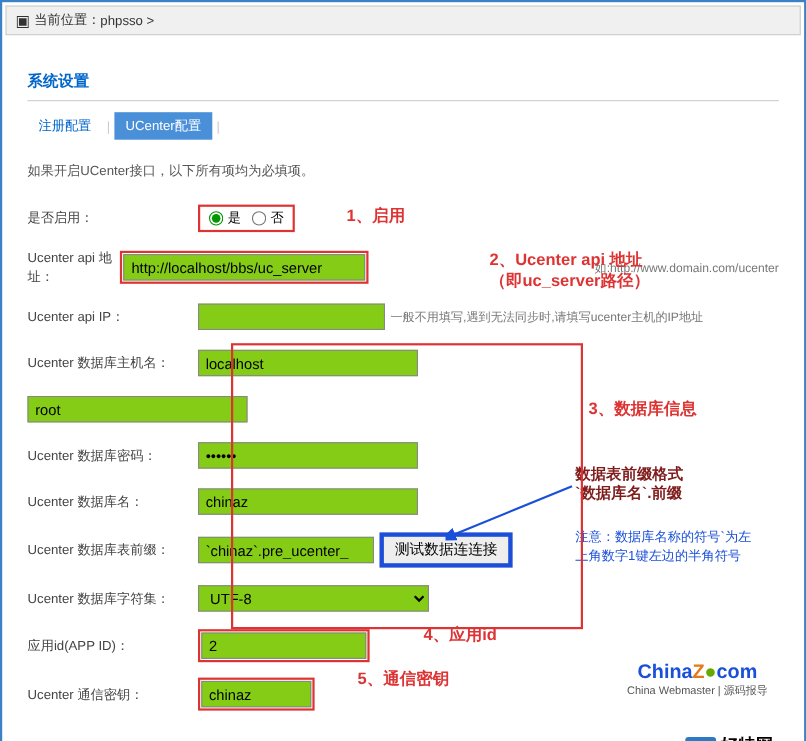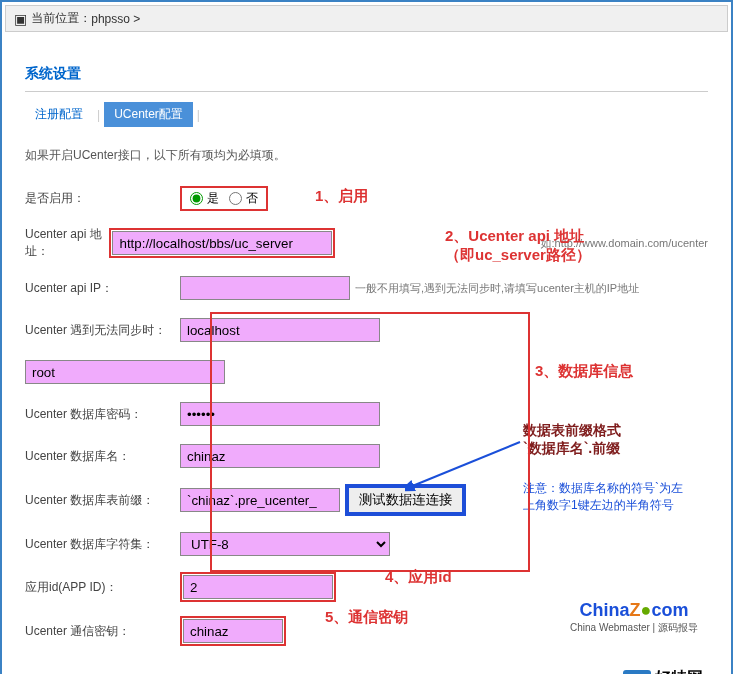--- a/index.html
+++ b/index.html
@@ -13,21 +13,21 @@
     .tab { padding: 4px 10px; color: #0066cc; cursor: pointer; }
     .tab.active { background: #4a90d9; color: #fff; }
     .tab-sep { color: #ccc; }
     .help-text { color: #555; margin-bottom: 20px; }
     .form-row { display: flex; align-items: center; margin-bottom: 14px; min-height: 28px; }
     .form-label { width: 155px; color: #444; text-align: left; }
     .form-control { flex: 1; display: flex; align-items: center; gap: 5px; }
     .radio-group { display: inline-flex; align-items: center; gap: 10px; border: 2px solid #d33; padding: 2px 8px; }
     .radio { display: inline-flex; align-items: center; gap: 4px; }
     .radio input { accent-color: #090; }
-    .input-box { border: 1px solid #888; padding: 3px 6px; height: 24px; width: 200px; background: #f0abfc; }
+    .input-box { border: 1px solid #888; padding: 3px 6px; height: 24px; width: 200px; background: #84cc16; }
     .wide-input { width: 220px; }
     .red-border { border: 2px solid #d33; padding: 1px; }
     .fields-box { border: 2px solid #d33; padding: 5px; margin-left: 185px; width: 320px; position: absolute; top: 280px; height: 260px; z-index: 0; pointer-events: none; }
     .hint-text { color: #777; font-size: 11px; }
     .btn { border: 4px solid #1d4ed8; background: #eee; padding: 3px 10px; cursor: pointer; }
     .submit-btn { border: 1px solid #888; background: #eee; padding: 5px 15px; margin-top: 15px; cursor: pointer; }
     .annotation { color: #d33; font-weight: bold; font-size: 15px; position: absolute; }
     .annotation-blue { color: #7f1d1d; font-weight: bold; font-size: 14px; position: absolute; }
     .annotation-blue-small { color: #1a4fd9; font-size: 12px; position: absolute; width: 160px; }
     .logo-area { position: absolute; right: 30px; bottom: 80px; text-align: center; }
@@ -114,21 +114,21 @@
       <div class="form-control">
         <input class="input-box" style="width: 170px;" value="">
         <span class="hint-text">一般不用填写,遇到无法同步时,请填写ucenter主机的IP地址</span>
       </div>
     </div>
 
     <div class="fields-box"></div>
 
     
     <div class="form-row">
-      <div class="form-label">Ucenter 遇到无法同步时：</div>
+      <div class="form-label">Ucenter 数据库主机名：</div>
       <div class="form-control">
           <input class="input-box" value="localhost" style="">
         </div>
     </div>
     
     <div class="form-row">
       <div class="form-control">
           <input class="input-box" value="root" style="">
         </div>
     </div>

